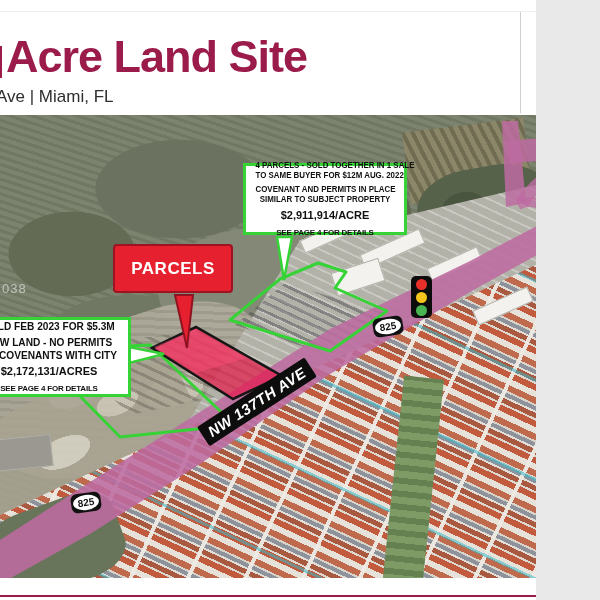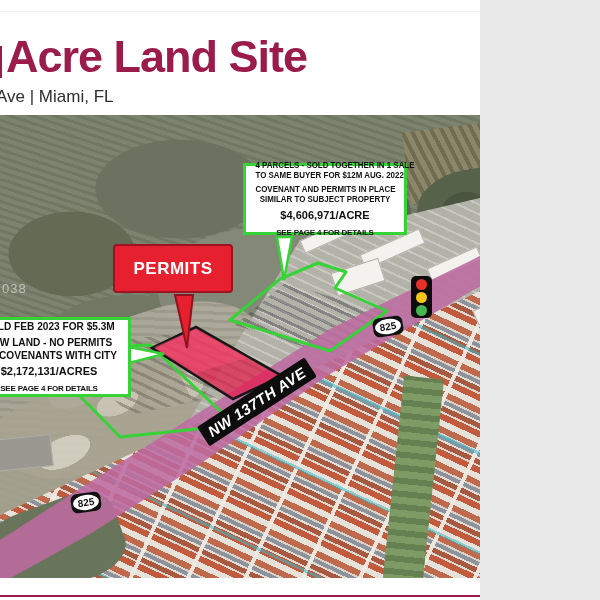--- a/index.html
+++ b/index.html
@@ -1,16 +1,16 @@
 <!DOCTYPE html>
 <html><head>
 <meta charset="utf-8">
 <style>
   html,body{margin:0;padding:0;background:#e9e9e9;}
-  .slide{position:relative;width:480px;height:600px;background:#ffffff;overflow:hidden;
+  .slide{position:relative;width:536px;height:600px;background:#ffffff;overflow:hidden;
          font-family:"Liberation Sans",sans-serif;}
 
   
   .top-hairline{position:absolute;left:0;top:11px;width:600px;height:1px;background:rgba(0,0,0,.07);}
   .page-title{position:absolute;left:6px;top:34px;font-size:45px;font-weight:bold;color:#9b1b4b;
               letter-spacing:-1px;line-height:1;white-space:nowrap;}
   .title-sliver{position:absolute;left:-2px;top:46px;width:4px;height:32px;background:#9b1b4b;}
   .page-subtitle{position:absolute;left:-4px;top:88px;font-size:17px;color:#2e2e2e;line-height:1;white-space:nowrap;}
   .header-divider{position:absolute;left:520px;top:12px;width:1px;height:101px;background:#cfcfcf;}
   .logo{position:absolute;left:536px;top:40px;width:70px;height:76px;}
@@ -199,34 +199,34 @@
       <polygon points="175,180 193,180 187,233" fill="#e6202e" stroke="#8e1220" stroke-width="2"></polygon>
     </svg>
 
     <div class="watermark">038</div>
 
     <div class="callout co-parcels">
       <div class="co-s">4 PARCELS - SOLD TOGETHER IN 1 SALE</div>
       <div class="co-s">TO SAME BUYER FOR $12M AUG. 2022</div>
       <div class="co-s gap-t">COVENANT AND PERMITS IN PLACE</div>
       <div class="co-s">SIMILAR TO SUBJECT PROPERTY</div>
-      <div class="co-p">$4,606,971/ACRE</div>
+      <div class="co-p">$2,911,914/ACRE</div>
       <div class="co-f">SEE PAGE 4 FOR DETAILS</div>
     </div>
 
     <div class="callout co-sold">
       <div class="co-m">SOLD FEB 2023 FOR $5.3M</div>
       <div class="co-m gap-t">RAW LAND - NO PERMITS</div>
       <div class="co-m">OR COVENANTS WITH CITY</div>
       <div class="co-p">$2,172,131/ACRES</div>
       <div class="co-f">SEE PAGE 4 FOR DETAILS</div>
     </div>
 
     <div class="subject-box">
-      <div>PERMITS</div>
+      <div>PARCELS</div>
     </div>
 
     <div class="road-label">NW 137TH AVE</div>
 
     <div class="shield sh-825a">
       <div class="shield-oval">825</div>
     </div>
     <div class="shield sh-825b">
       <div class="shield-oval">825</div>
     </div>

